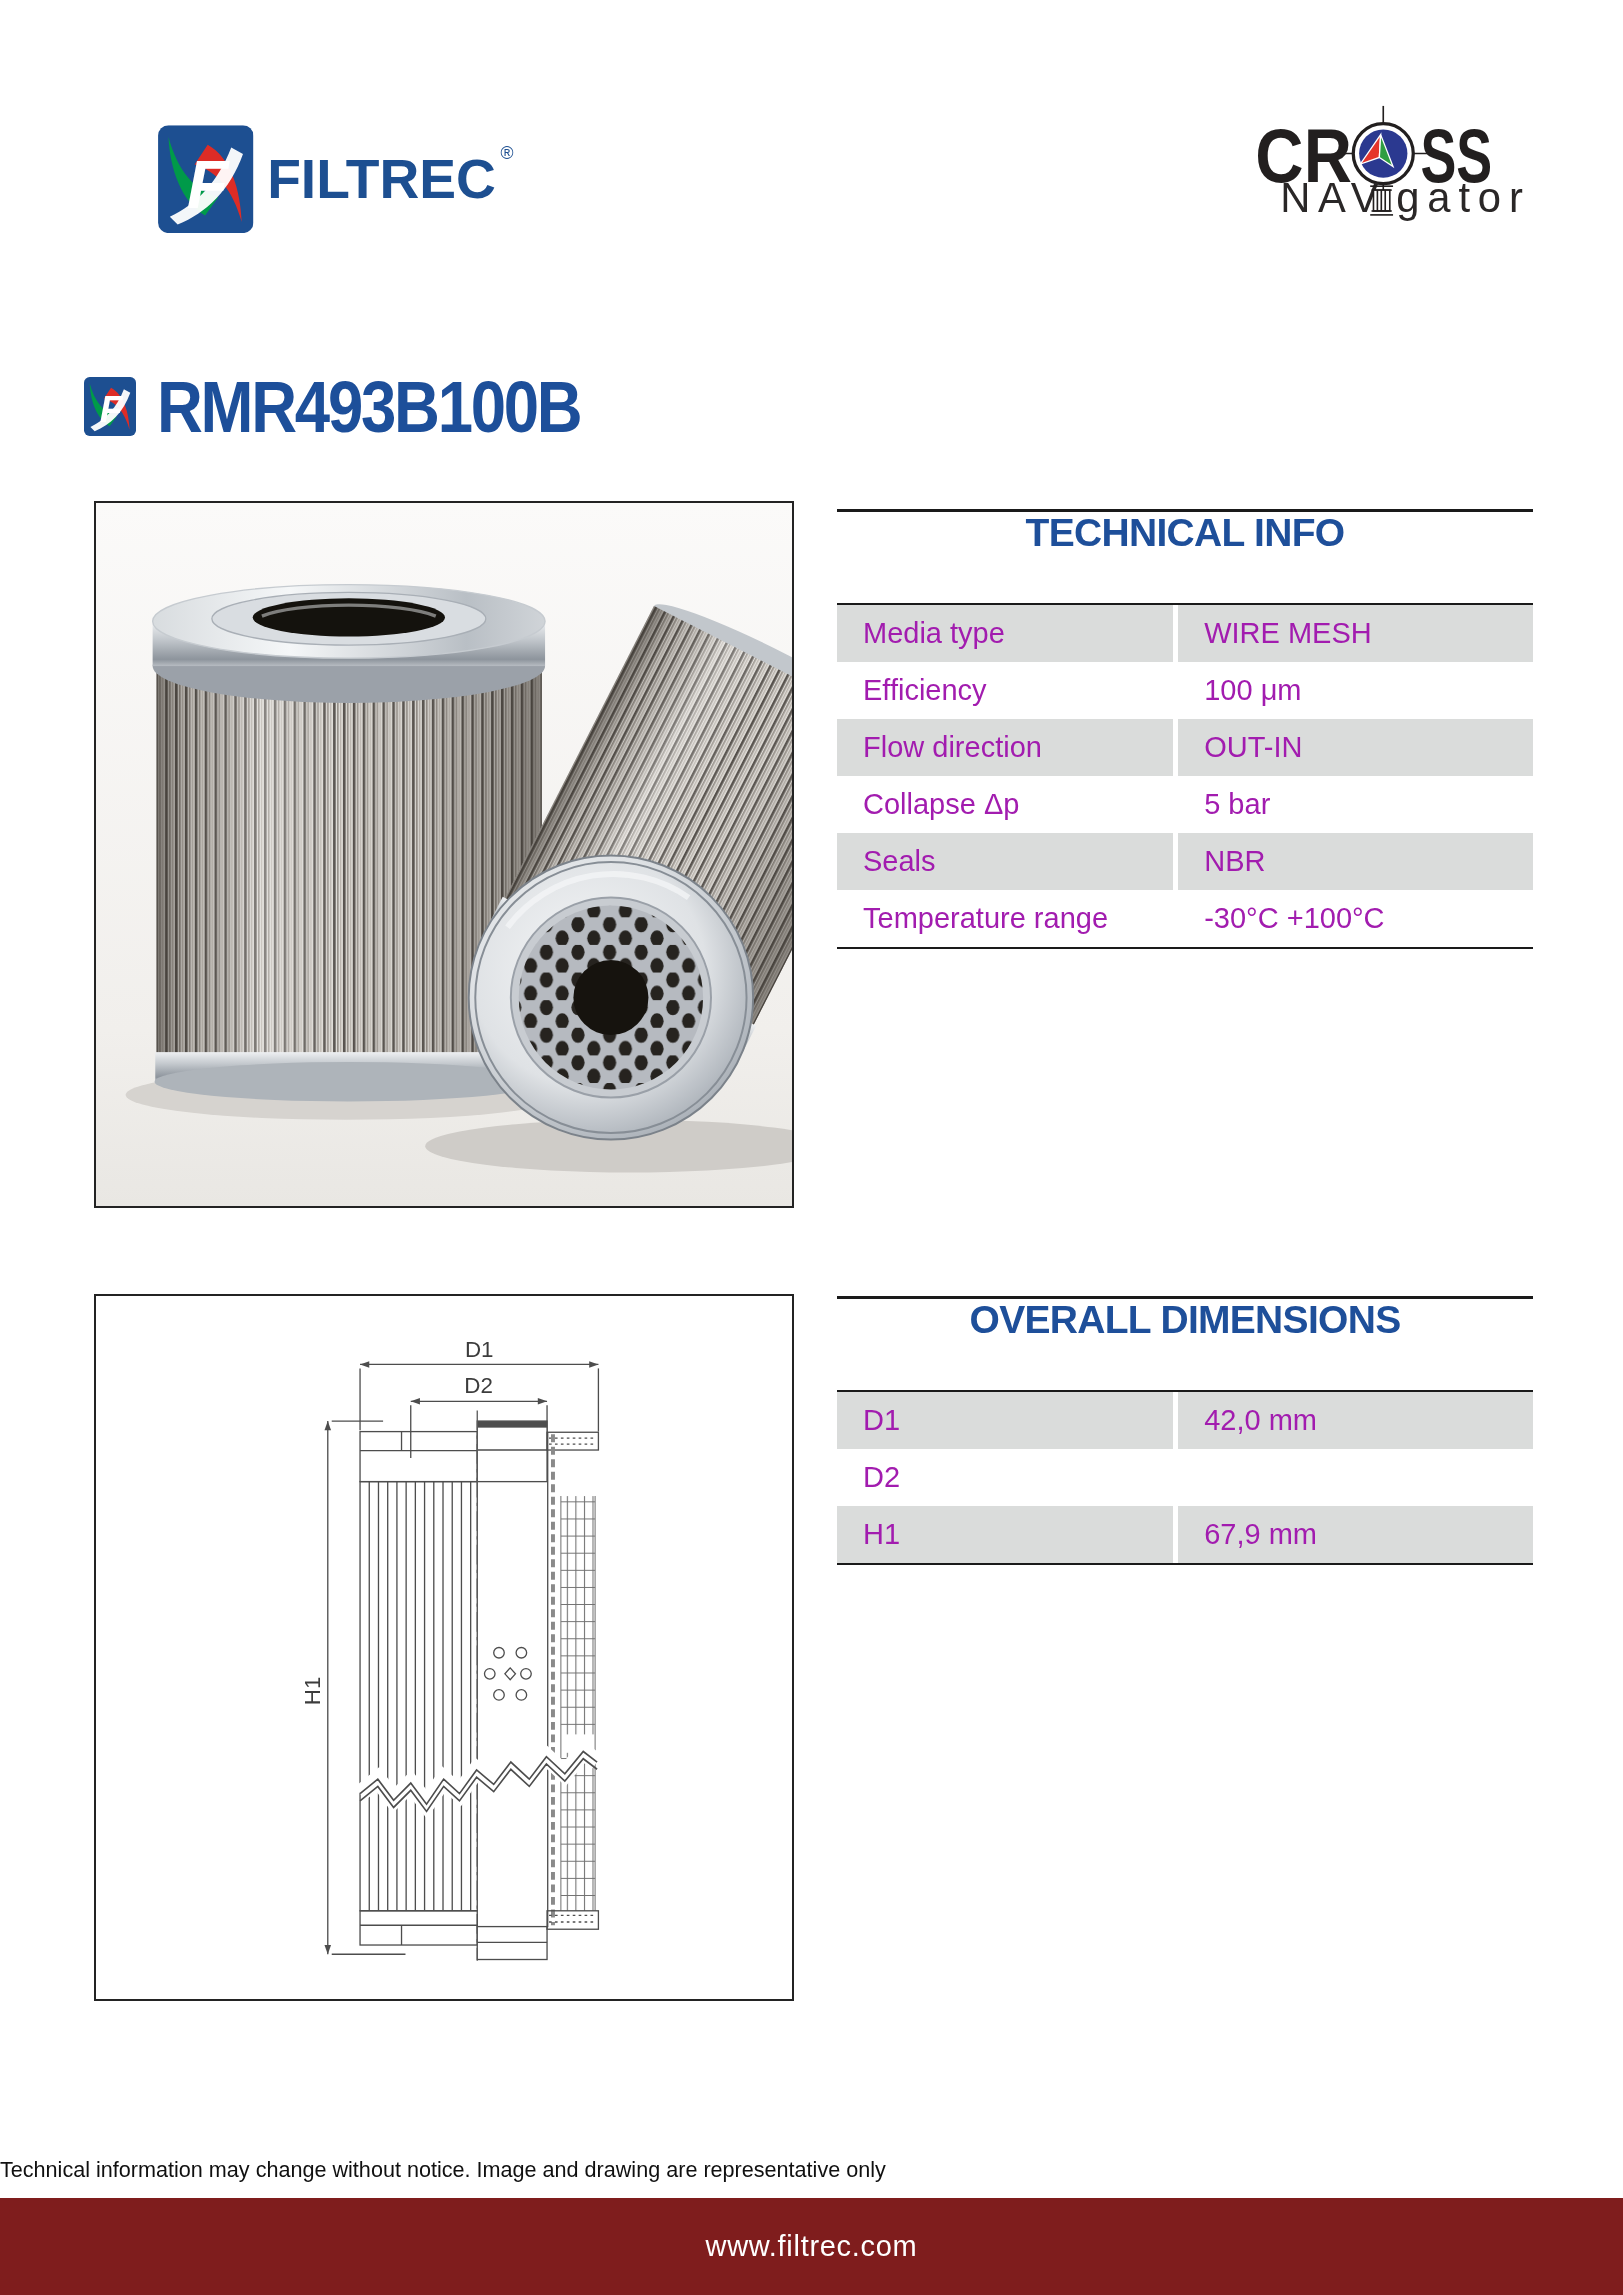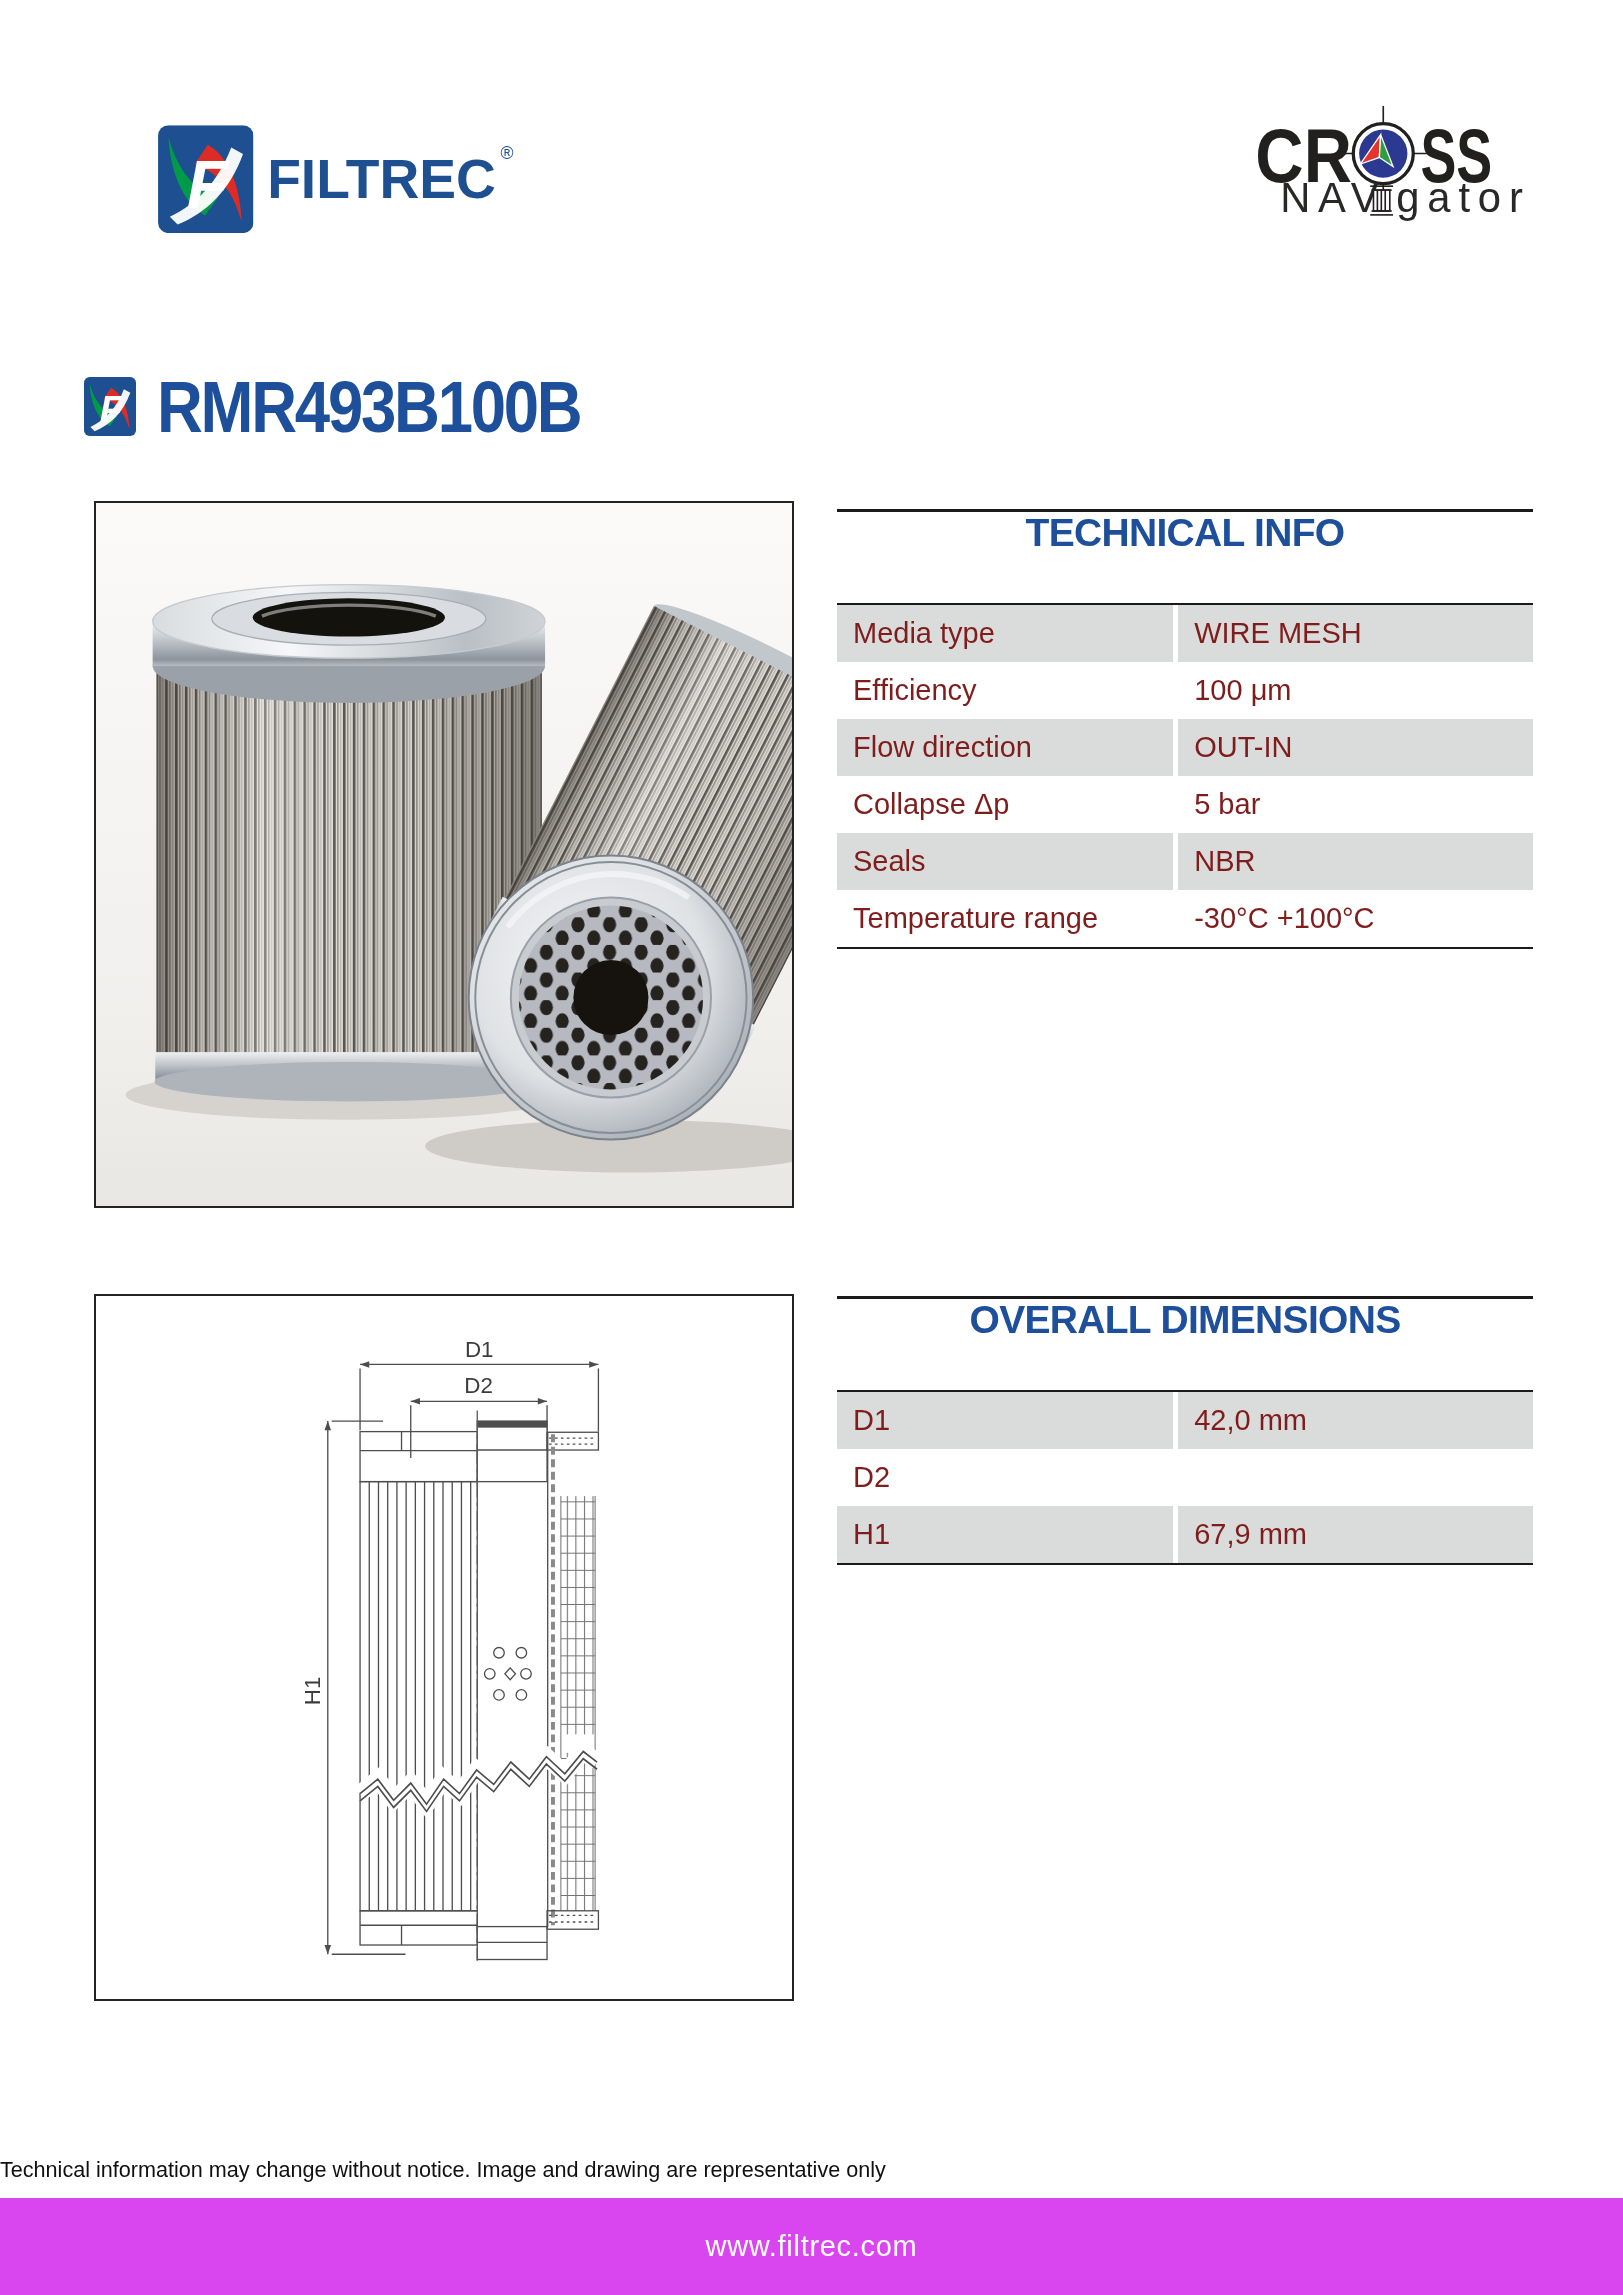--- a/index.html
+++ b/index.html
@@ -26,27 +26,27 @@
   .panel{position:absolute;left:837px;width:696px;}
   #tech-panel{top:509px;}
   #dims-panel{top:1296px;}
   .rule-top{height:2.6px;background:#1a1a1a;}
   .panel-title{
     text-align:center;font-size:39px;font-weight:bold;
     color:#1e4f9a;letter-spacing:-0.7px;line-height:41px;
   }
   .data-table{margin-top:50px;border-top:2.6px solid #1a1a1a;border-bottom:2px solid #1a1a1a;}
   .t-row{display:grid;grid-template-columns:336px 5.2px 1fr;height:57px;}
-  .t-row .cell{display:flex;align-items:center;padding-left:16px;font-size:29px;color:#7f1d1d;background:#fff;}
+  .t-row .cell{display:flex;align-items:center;padding-left:26px;font-size:29px;color:#a21caf;background:#fff;}
   .t-row.odd .cell{background:#dadcdb;}
   .t-row .gut{background:#ffffff;}
   
   #footer-note{position:absolute;left:0;top:2157px;width:1623px;text-align:left;font-size:21.6px;color:#101010;}
   #footer-bar{
-    position:absolute;left:0;top:2198px;width:1623px;height:97px;background:#d946ef;
+    position:absolute;left:0;top:2198px;width:1623px;height:97px;background:#7f1d1d;
     display:flex;align-items:center;justify-content:center;
   }
   #footer-bar .url{color:#ffffff;font-size:29px;letter-spacing:0.7px;text-decoration:none;}
   
   .dim-label{font-size:34px;fill:#3c3c3c;}
 </style>
 </head>
 <body>
 
 <svg width="0" height="0" style="position:absolute">

